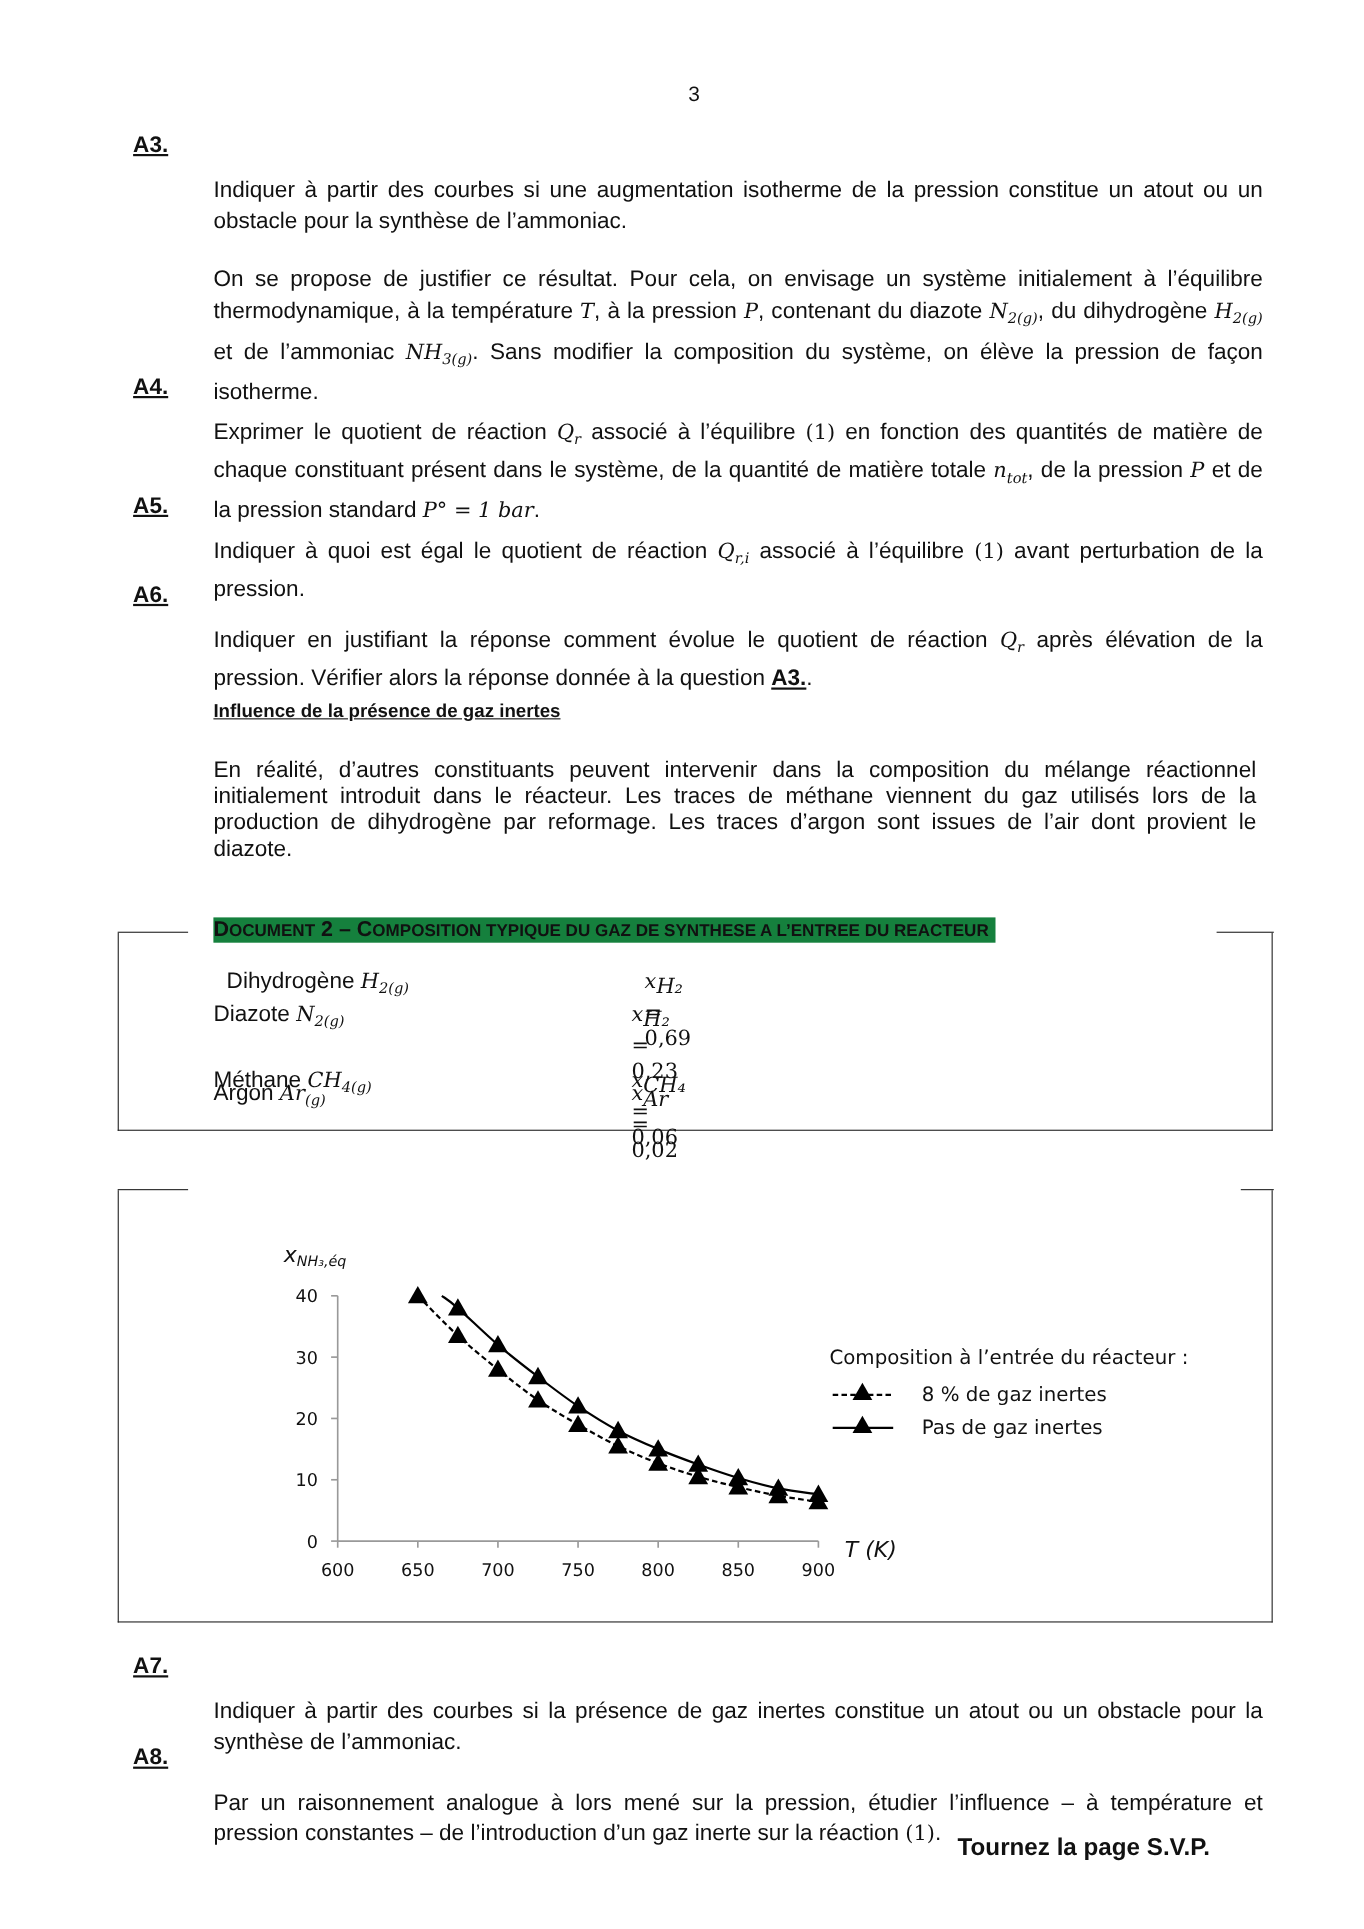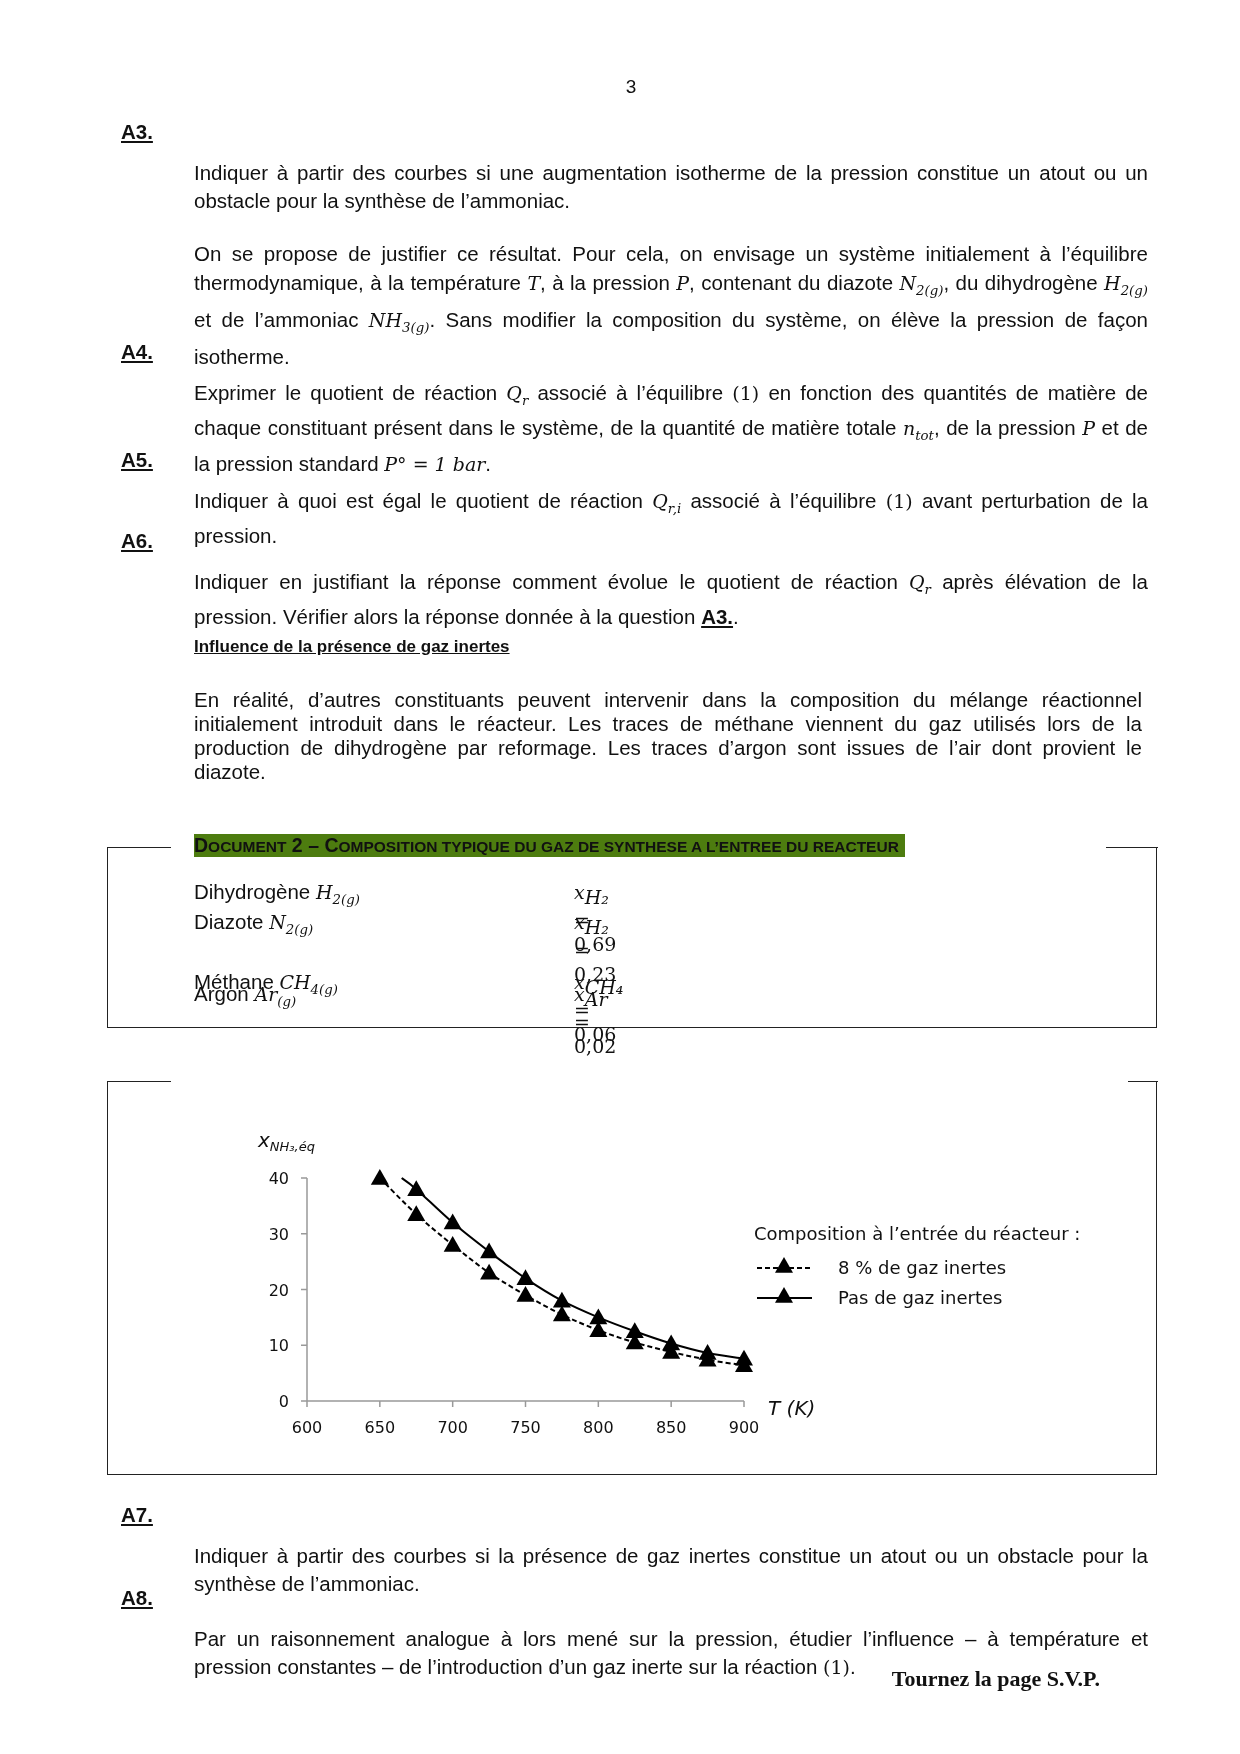--- a/index.html
+++ b/index.html
@@ -11,25 +11,25 @@
   .qlabel { position:absolute; left:0; top:0; font-weight:bold; text-decoration:underline; }
   .qtext { position:absolute; left:73px; width:954px; text-align:justify; line-height:27.5px;margin-top:39px; }
   .m { font-family:"DejaVu Serif", serif; font-style:italic; font-size:19px; }
   .mn { font-family:"DejaVu Serif", serif; font-size:19px; }
   sub { font-size:0.7em; }
   .heading { left:194px; top:637px; font-weight:bold; text-decoration:underline; font-size:17px; }
   .para { left:194px; top:688px; width:948px; text-align:justify; line-height:24px; }
   .box { position:absolute; border:1.5px solid #222; border-top:none; }
   .box .tl { position:absolute; top:-1px; left:-1.5px; width:64px; border-top:1.5px solid #222; }
   .box .tr { position:absolute; top:-1px; right:-1.5px; width:52px; border-top:1.5px solid #222; }
-  .boxtitle { position:absolute; top:-14px; font-weight:bold; font-size:19.5px; white-space:nowrap; background:#4d7c0f; }
+  .boxtitle { position:absolute; top:-14px; font-weight:bold; font-size:19.5px; white-space:nowrap; background:#15803d; }
   .sc { font-size:15.5px; }
   .comp-row { position:absolute; left:86px; font-size:20.5px; }
   .comp-val { position:absolute; left:380px; }
-  .svp { position:absolute; right:140px; top:1666px; font-family:Liberation Serif, serif; font-weight:bold; font-size:22px; }
+  .svp { position:absolute; right:140px; top:1666px; font-family:Liberation Sans, sans-serif; font-weight:bold; font-size:22px; }
   svg text { font-family:"DejaVu Sans", sans-serif; }
 </style>
 </head>
 <body>
 
 <div class="abs pagenum">3</div>
 
 <div class="q" style="top:120px;">
   <span class="qlabel">A3.</span>
   <div class="qtext" style="top:0;">Indiquer à partir des courbes si une augmentation isotherme de la pression constitue un atout ou un obstacle pour la synthèse de l’ammoniac.</div>
@@ -64,21 +64,21 @@
 
 <div class="abs heading">Influence de la présence de gaz inertes</div>
 <div class="abs para">En réalité, d’autres constituants peuvent intervenir dans la composition du mélange réactionnel initialement introduit dans le réacteur. Les traces de méthane viennent du gaz utilisés lors de la production de dihydrogène par reformage. Les traces d’argon sont issues de l’air dont provient le diazote.</div>
 
 <div class="box" style="left:107px; top:848px; width:1048px; height:179px;">
   <div class="tl"></div>
     <div class="tr"></div>
   <div class="boxtitle" style="left:86px; padding:0 6px 0 0;">
     <span>D</span><span class="sc">OCUMENT</span><span> 2 – </span><span>C</span><span class="sc">OMPOSITION TYPIQUE DU GAZ DE SYNTHESE A L’ENTREE DU REACTEUR</span>
   </div>
-  <div class="comp-row" style="top:32px;">
+  <div class="comp-row" style="top:32px;margin-left:12px;">
     <span>Dihydrogène </span><span class="m"><span>H</span><sub>2(g)</sub></span>
     <span class="comp-val"><span class="m">x</span><sub class="m">H₂</sub><span class="mn"> = 0,69</span></span>
   </div>
   <div class="comp-row" style="top:62px;">
     <span>Diazote </span><span class="m"><span>N</span><sub>2(g)</sub></span>
     <span class="comp-val"><span class="m">x</span><sub class="m">H₂</sub><span class="mn"> = 0,23</span></span>
   </div>
   <div class="comp-row" style="top:105px;margin-top:29px;">
     <span>Argon </span><span class="m"><span>Ar</span><sub>(g)</sub></span>
     <span class="comp-val"><span class="m">x</span><sub class="m">Ar</sub><span class="mn"> = 0,02</span></span>

